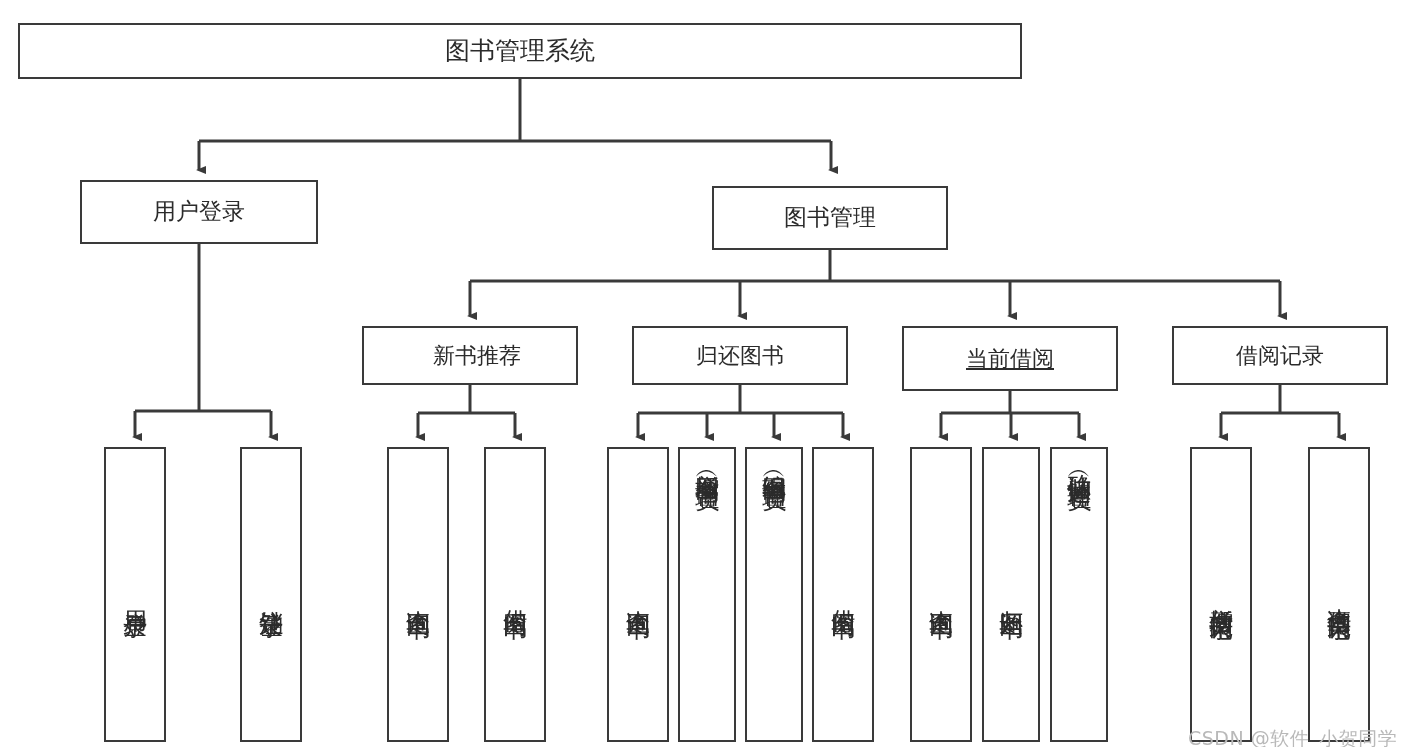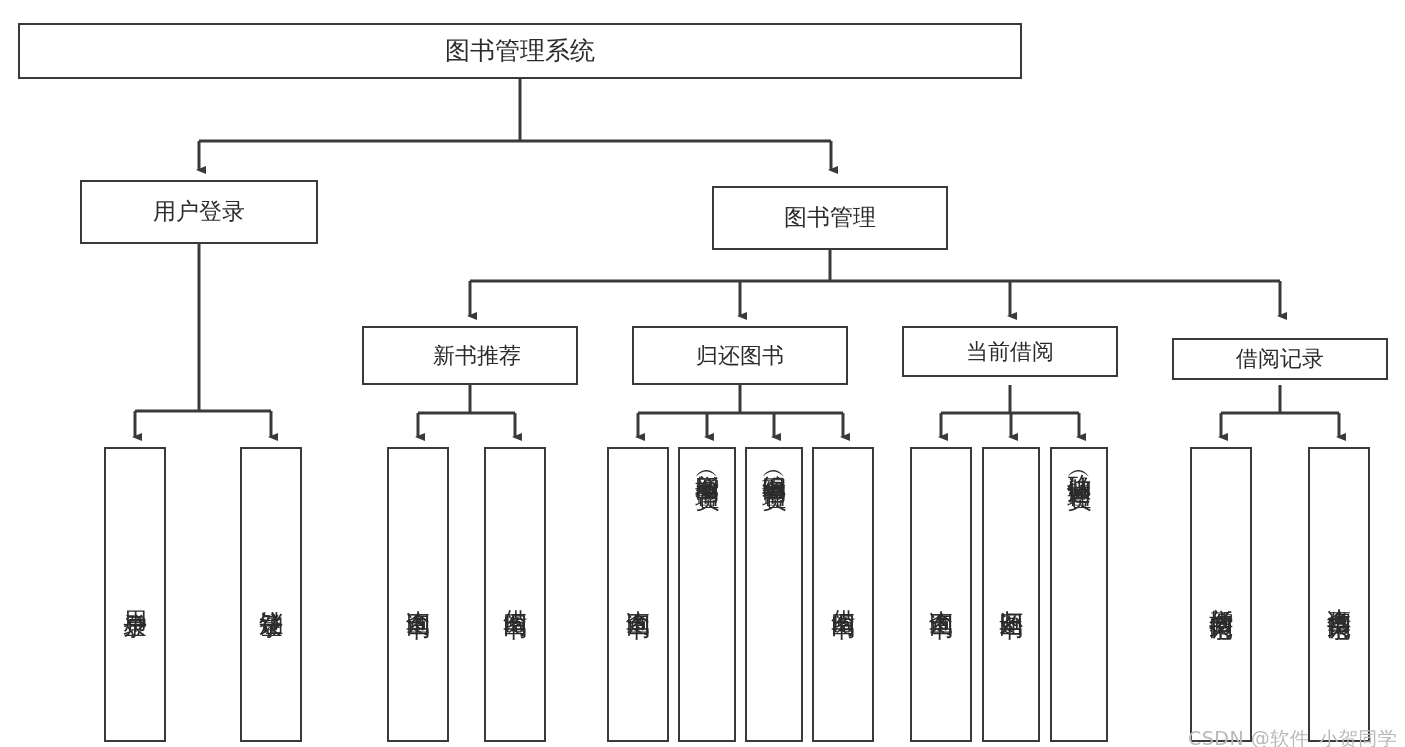--- a/index.html
+++ b/index.html
@@ -135,24 +135,24 @@
   <div class="node l2" style="left:712px; top:176px; width:236px; height:64px;">
     <span class="label">图书管理</span>
   </div>
 
   <div class="node l3" style="left:362px; top:316px; width:216px; height:59px;padding-left:14px;">
     <span class="label">新书推荐</span>
   </div>
   <div class="node l3" style="left:632px; top:316px; width:216px; height:59px;">
     <span class="label">归还图书</span>
   </div>
-  <div class="node l3" style="left:902px; top:316px; width:216px; height:51px;">
+  <div class="node l3" style="left:902px; top:316px; width:216px; height:65px;text-decoration:underline;">
     <span class="label">当前借阅</span>
   </div>
-  <div class="node l3" style="left:1172px; top:328px; width:216px; height:42px;">
+  <div class="node l3" style="left:1172px; top:316px; width:216px; height:59px;">
     <span class="label">借阅记录</span>
   </div>
 
   <div class="node leaf" style="left:104px; top:437px; width:62px; height:295px;">
     <span class="label">用户登录</span>
   </div>
   <div class="node leaf" style="left:240px; top:437px; width:62px; height:295px;">
     <span class="label">注销登录</span>
   </div>
   <div class="node leaf" style="left:387px; top:437px; width:62px; height:295px;">

